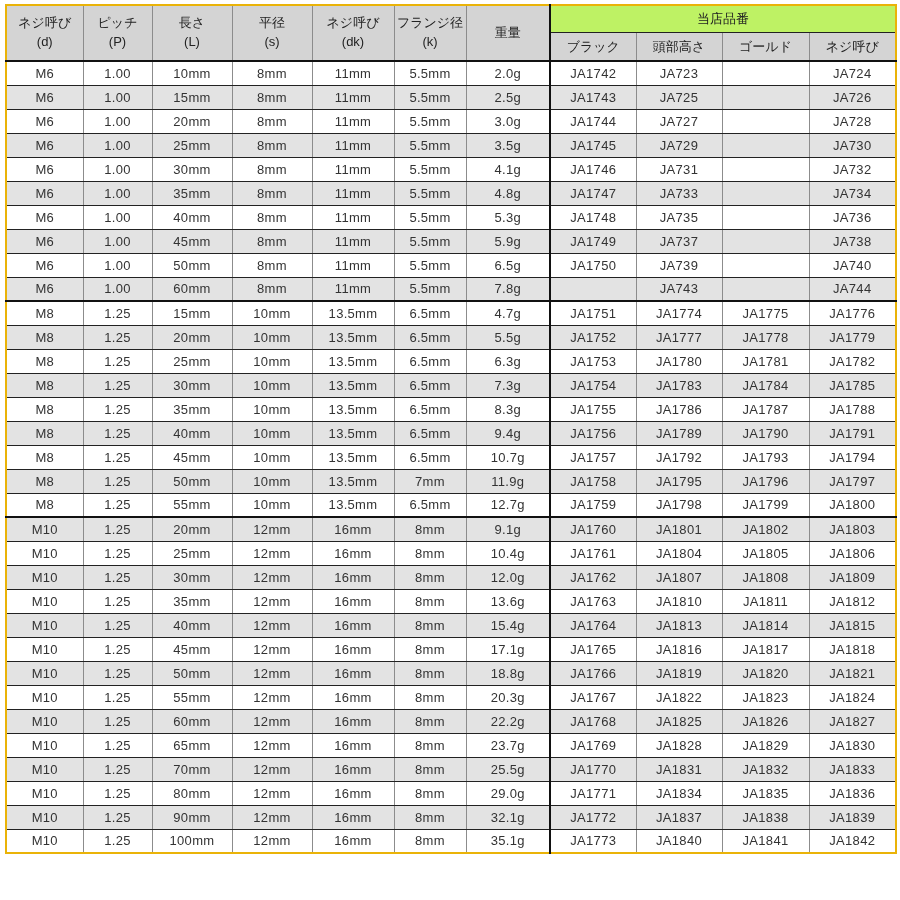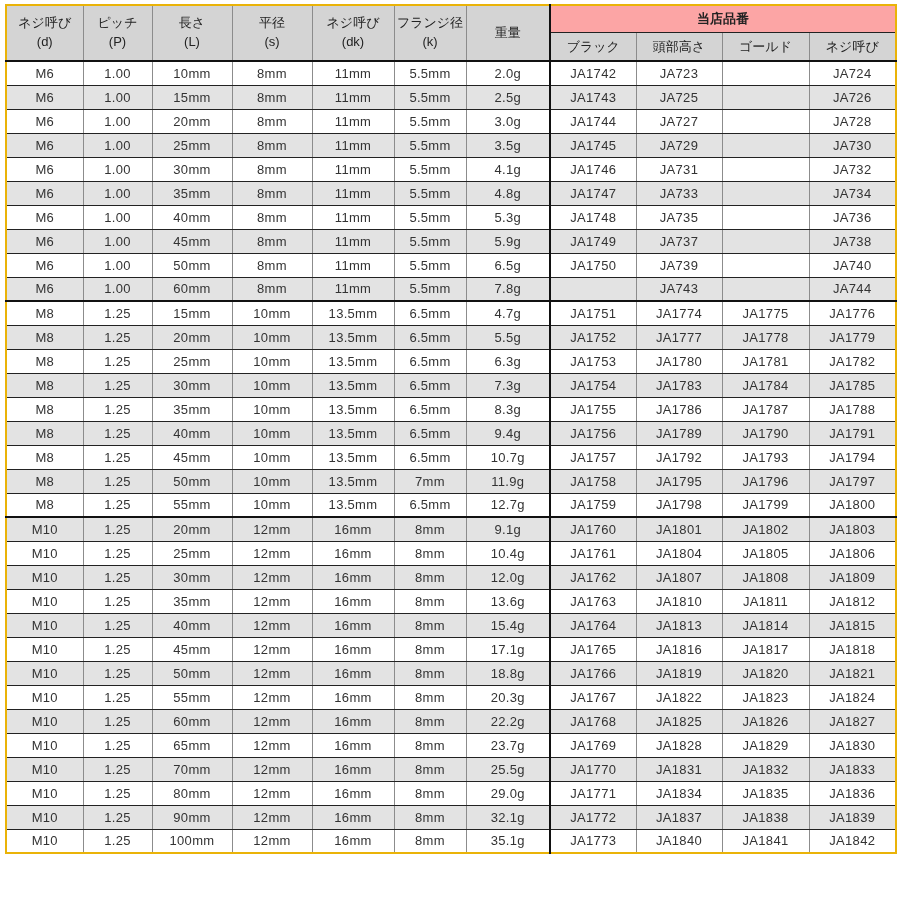--- a/index.html
+++ b/index.html
@@ -37,25 +37,24 @@
   thead th {
     background: #d4d4d4;
     color: #222222;
     border-bottom: 2px solid #111111;
   }
   thead th.spec-col {
     height: 54px;
     line-height: 1.45;
   }
   thead th.part-group {
-    background: #fca5a5;
+    background: #bef264;
     height: 26px;
     border-bottom: 1px solid #222222;
     border-left: 2px solid #111111;
-    font-weight: bold;
   }
   thead th.part-col {
     height: 27px;
     margin-top: 28px;
   }
   thead th.first-part-col {
     border-left: 2px solid #111111;
   }
   
   tbody tr {

